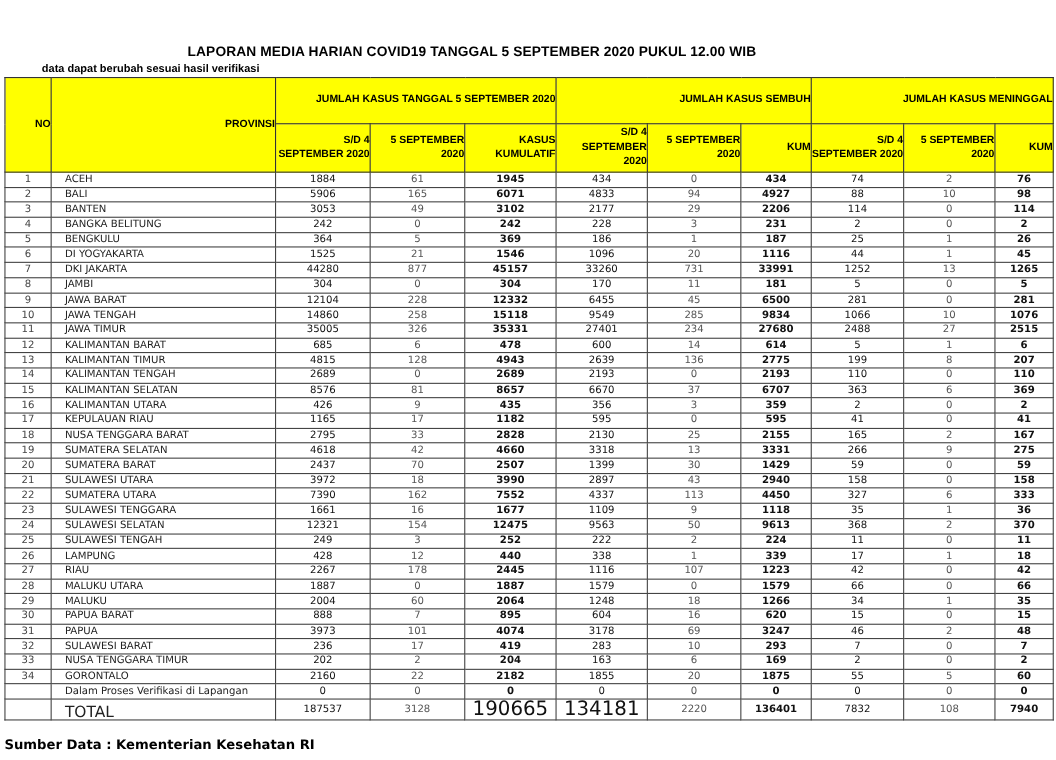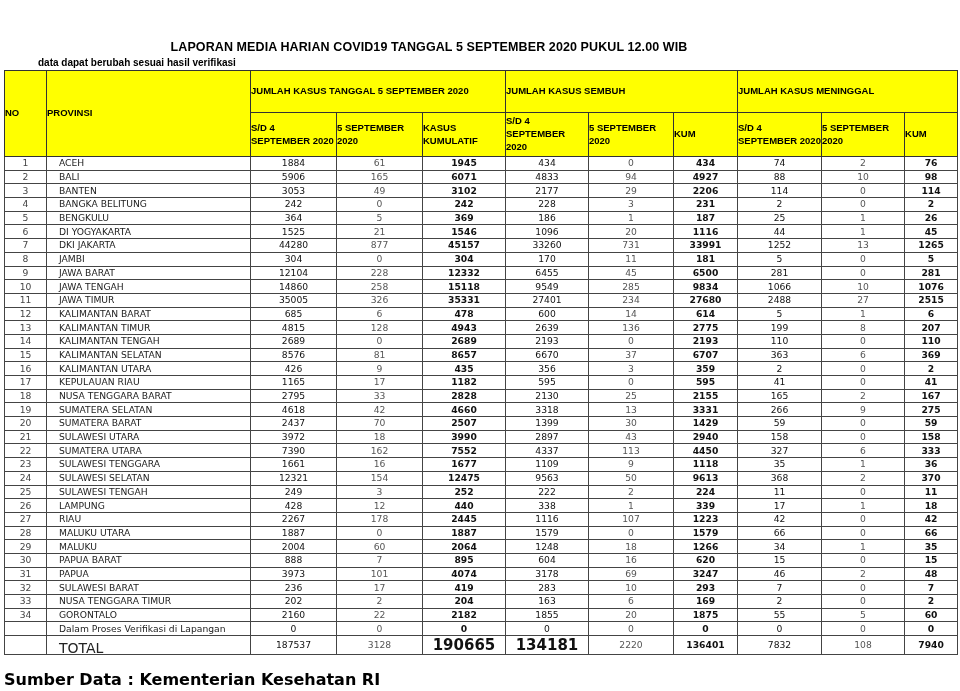--- a/index.html
+++ b/index.html
@@ -1,32 +1,32 @@
 <!DOCTYPE html>
 <html><head>
 <meta charset="utf-8">
 <style>
   html, body { margin: 0; padding: 0; background: #ffffff; }
   body { width: 960px; height: 691px; position: relative; overflow: hidden; font-family: "Liberation Sans", sans-serif; color: #000; }
   .title { position: absolute; top: 40px; left: 0; width: 808px; text-align: center; padding-left: 50px; box-sizing: border-box; font-weight: bold; font-size: 12.5px; letter-spacing: 0.1px; }
   .subtitle { position: absolute; top: 57px; left: 38px; font-weight: bold; font-size: 10px; }
   table.report { position: absolute; top: 70px; left: 4px; width: 953px; border-collapse: collapse; table-layout: fixed; }
-  table.report th { background: #ffff00; font-weight: bold; font-size: 9.5px; border: 1px solid #333; text-align: left; vertical-align: middle; padding: 0; line-height: 1.35; }
+  table.report th { background: #ffff00; font-weight: bold; font-size: 9.5px; border: 1px solid #333; text-align: right; vertical-align: middle; padding: 0; line-height: 1.35; }
   table.report th.grp { height: 41px; }
   table.report th.sub { height: 43px; }
   table.report td { border: 1px solid #444; font-family: "DejaVu Sans", sans-serif; font-size: 9.2px; height: 12.7px; padding: 0; text-align: center; line-height: 12px; white-space: nowrap; overflow: hidden; }
   table.report td.no { color: #444; font-weight: normal; }
   table.report td.prov { text-align: left; padding-left: 12px; color: #222; }
   table.report td.v { color: #111; }
   table.report td.light { color: #555; }
   table.report td.bold { font-weight: bold; }
   table.report tr.total td { height: 18px; }
   table.report tr.total td.prov { font-size: 14px; vertical-align: bottom; }
-  table.report tr.total td.big { font-size: 15px; font-weight: bold; }
-  .source { position: absolute; top: 670px; left: 4px; font-family: "DejaVu Sans", sans-serif; font-weight: bold; font-size: 16px; text-align: right; }
+  table.report tr.total td.big { font-size: 18px; font-weight: normal; }
+  .source { position: absolute; top: 670px; left: 4px; font-family: "DejaVu Sans", sans-serif; font-weight: bold; font-size: 12px; text-align: right; }
 </style>
 </head>
 <body>
 
 <div class="title">LAPORAN MEDIA HARIAN COVID19 TANGGAL 5 SEPTEMBER 2020 PUKUL 12.00 WIB</div>
 <div class="subtitle">data dapat berubah sesuai hasil verifikasi</div>
 
 <table class="report">
   <colgroup>
     <col style="width:42px">

